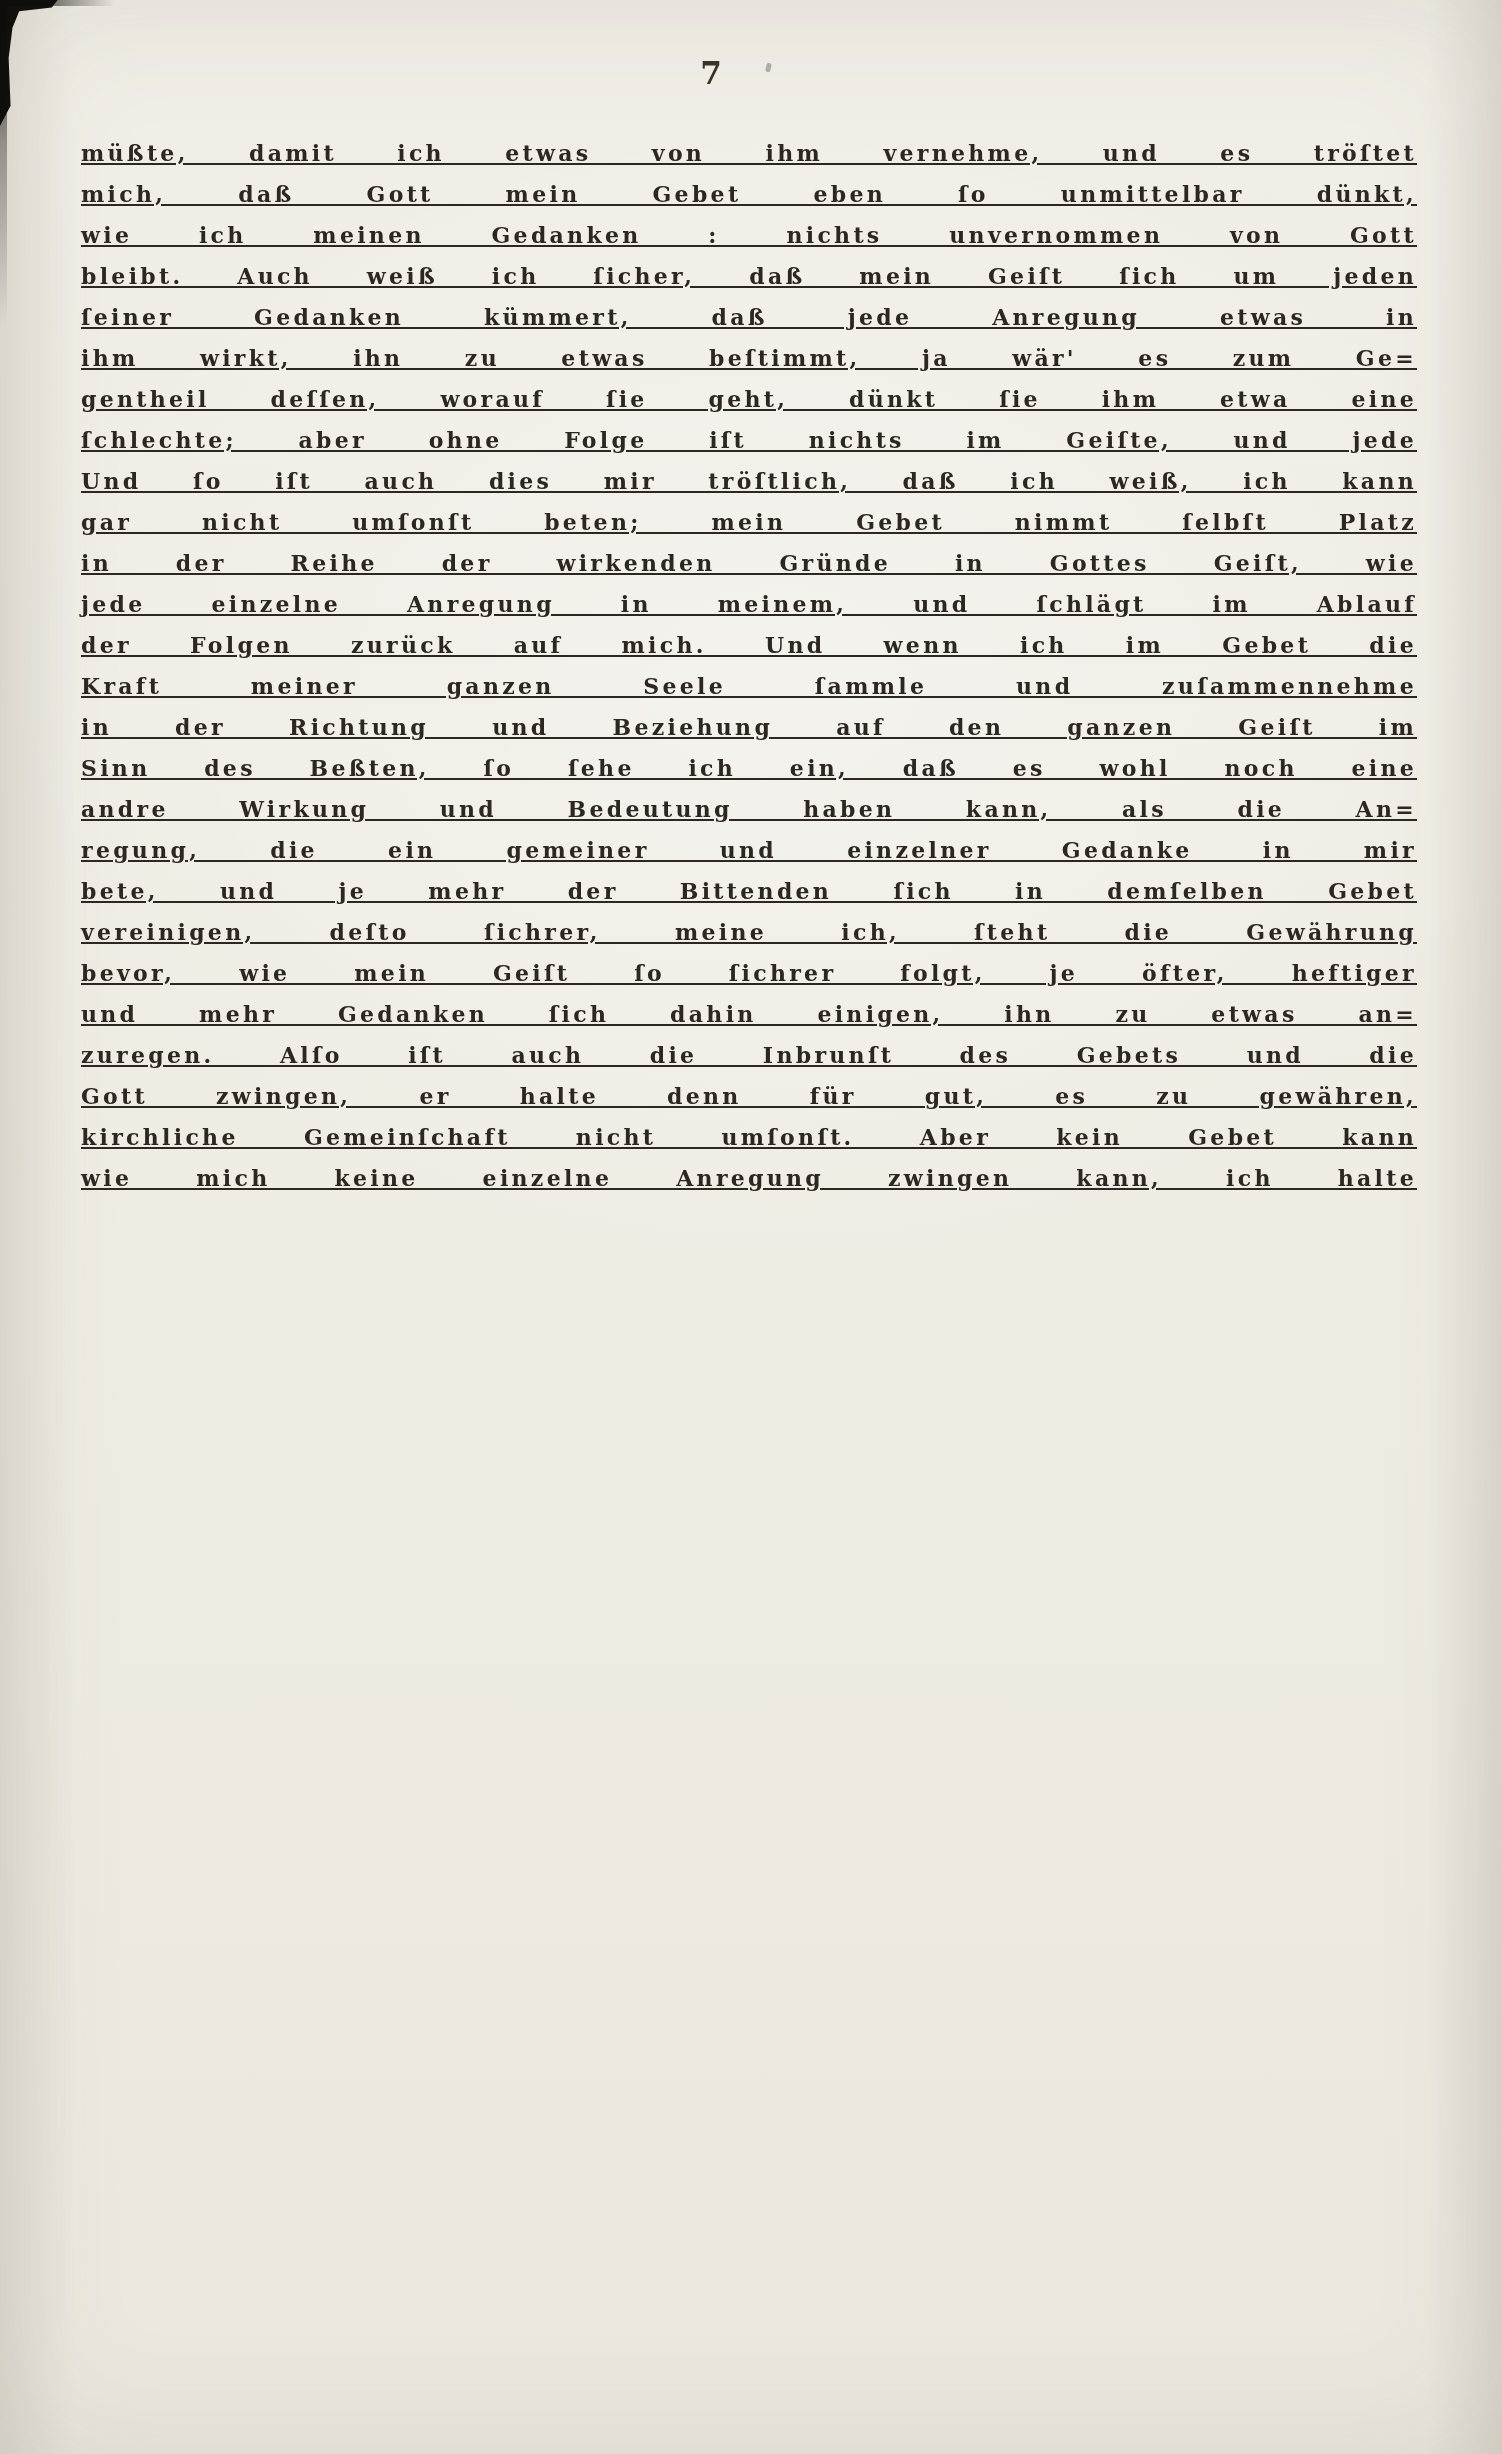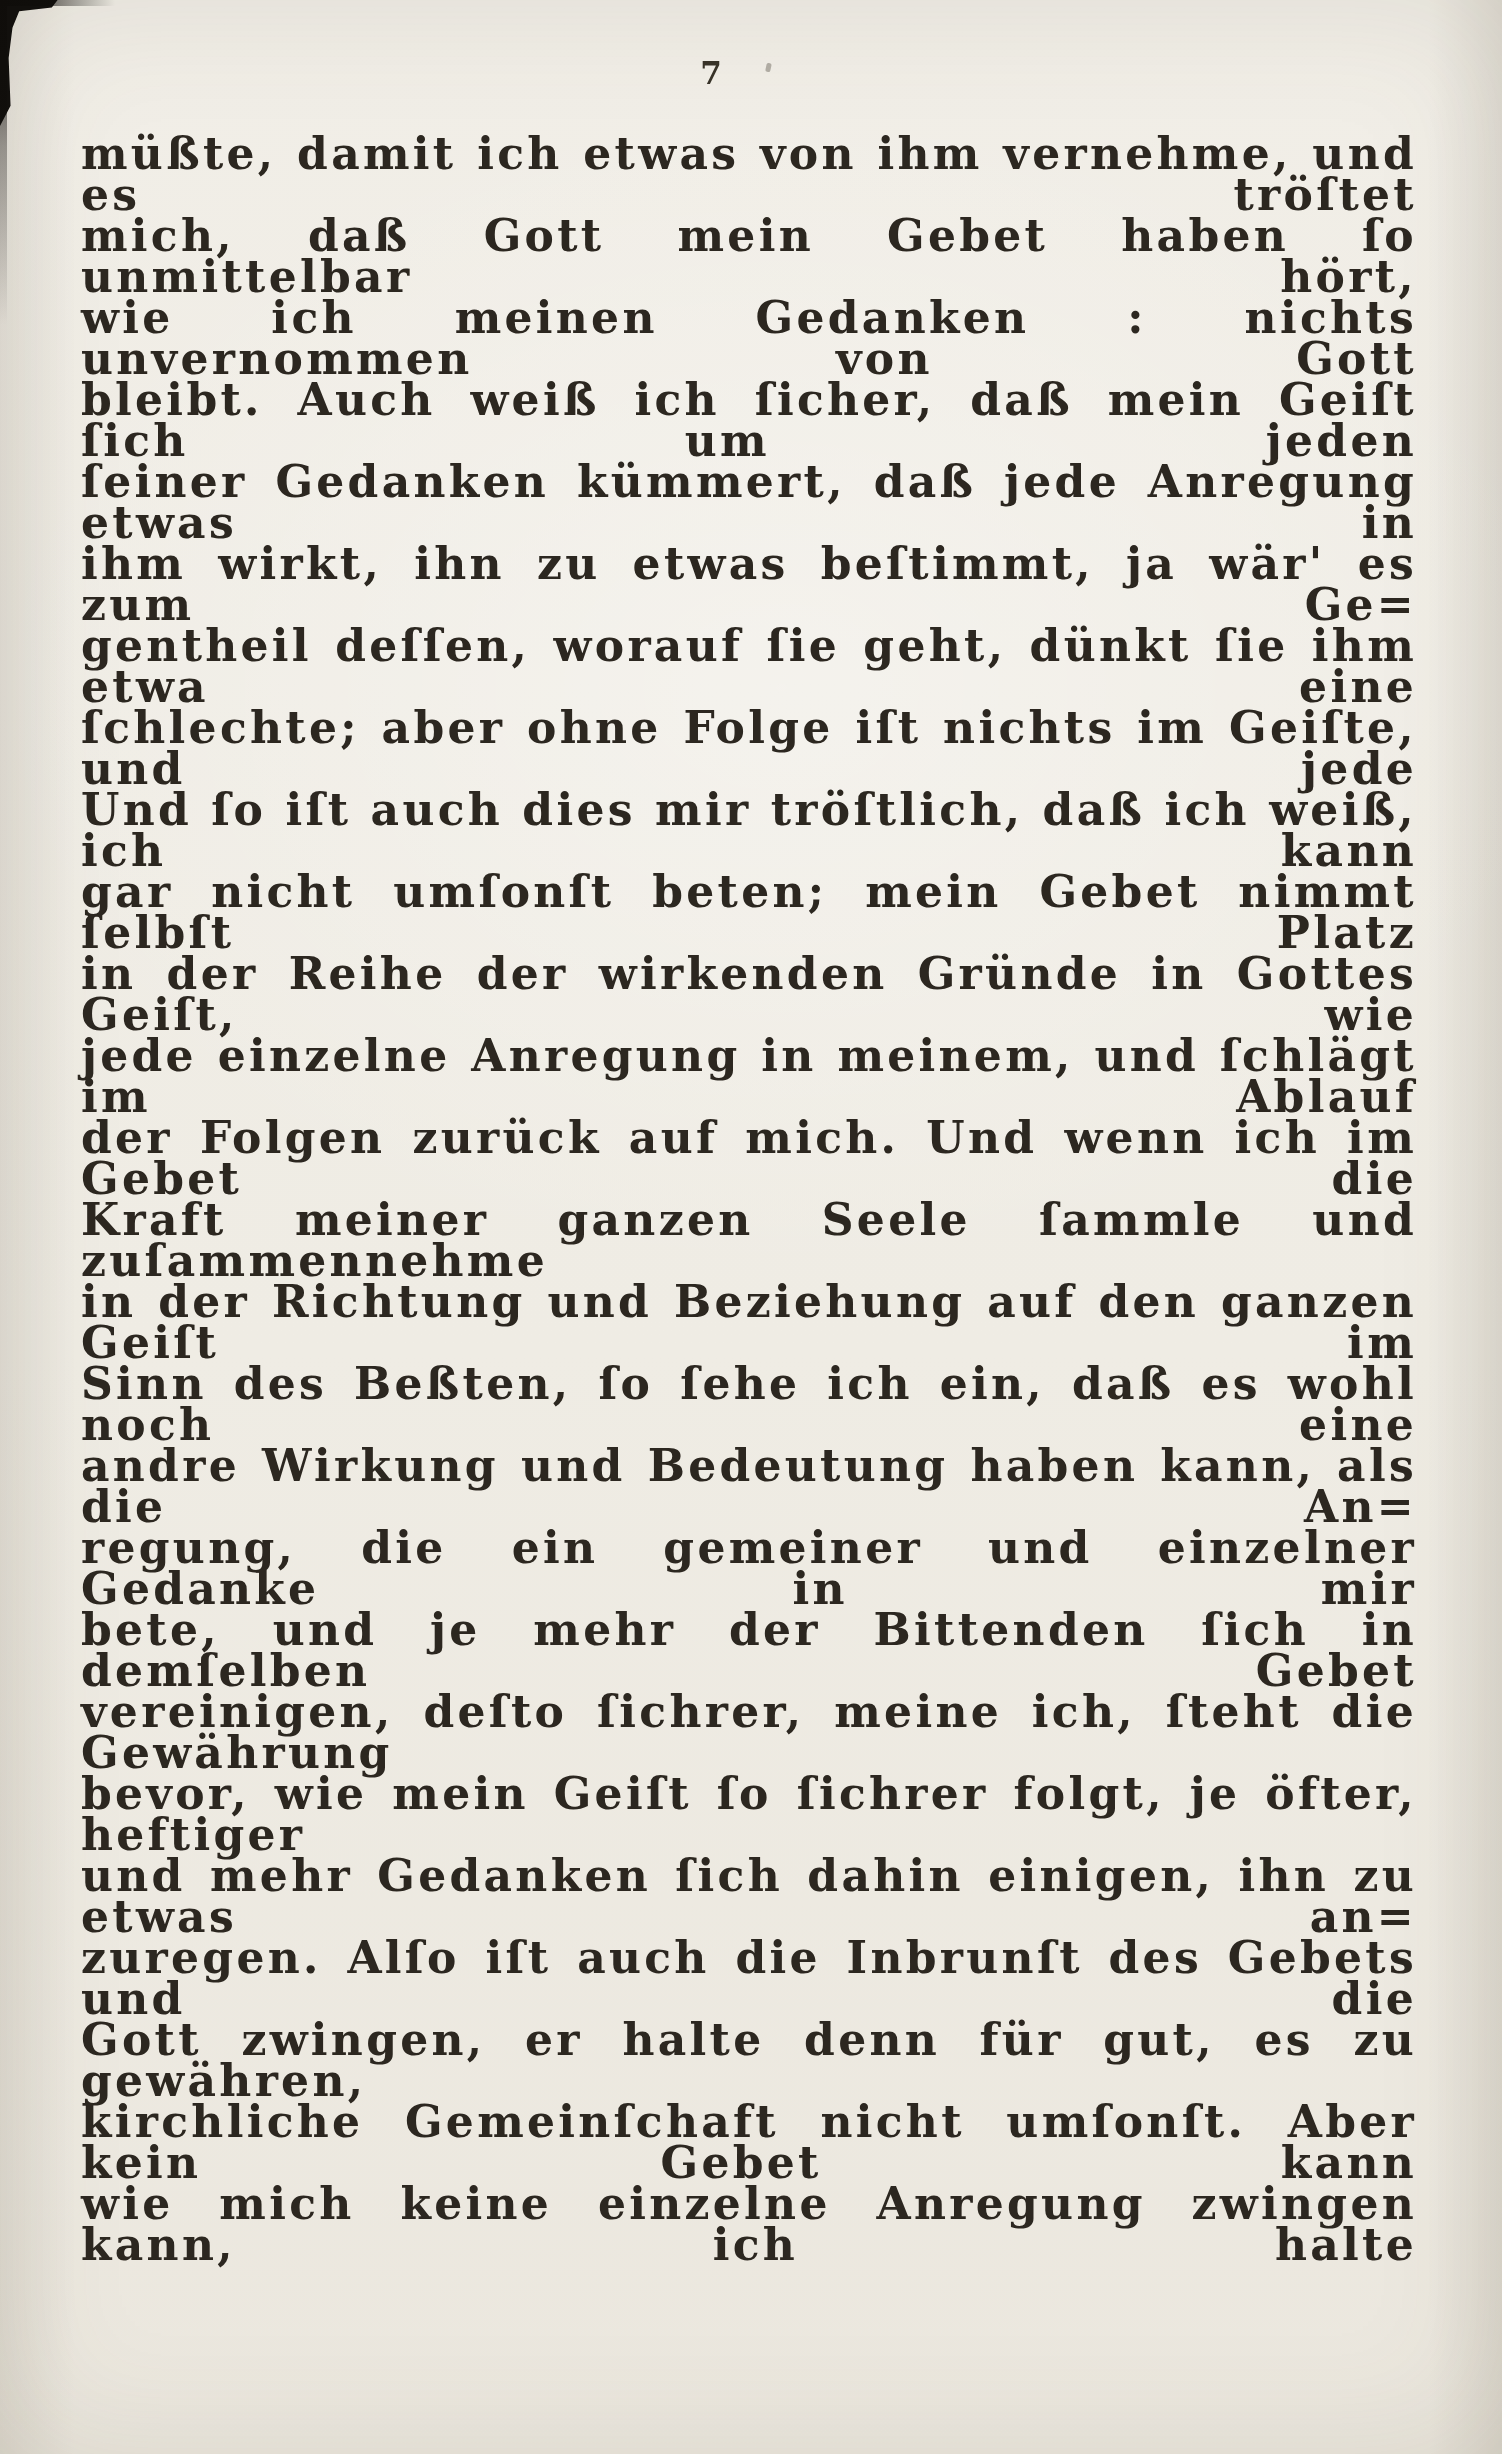--- a/index.html
+++ b/index.html
@@ -58,46 +58,47 @@
     letter-spacing: 1.9px;
     color: #383328;
   }
   .text-block {
     position: absolute;
     top: 133px;
     left: 81px;
     width: 1336px;
   }
   .line {
-    font-size: 44px;
+    font-size: 22px;
     line-height: 41px;
     font-weight: bold;
     letter-spacing: 3.3px;
     color: #2c2720;
     text-align: justify;
     text-align-last: justify;
     text-justify: inter-word;
     text-rendering: optimizeLegibility;
+    text-decoration: underline;
   }
 </style>
 </head>
 <body>
 
 <div class="scan">
 
   <div class="artifact-corner"></div>
   <div class="artifact-left-strip"></div>
   <div class="artifact-top-strip"></div>
   <div class="paper-speck"></div>
 
   <div class="page-number">7</div>
 
   <div class="text-block">
     <div class="line">müßte, damit ich etwas von ihm vernehme, und es tröſtet</div>
-    <div class="line">mich, daß Gott mein Gebet haben ſo unmittelbar hört,</div>
+    <div class="line">mich, daß Gott mein Gebet eben ſo unmittelbar dünkt,</div>
     <div class="line">wie ich meinen Gedanken : nichts unvernommen von Gott</div>
     <div class="line">bleibt. Auch weiß ich ſicher, daß mein Geiſt ſich um jeden</div>
     <div class="line">ſeiner Gedanken kümmert, daß jede Anregung etwas in</div>
     <div class="line">ihm wirkt, ihn zu etwas beſtimmt, ja wär' es zum Ge=</div>
     <div class="line">gentheil deſſen, worauf ſie geht, dünkt ſie ihm etwa eine</div>
     <div class="line">ſchlechte; aber ohne Folge iſt nichts im Geiſte, und jede</div>
     <div class="line">Und ſo iſt auch dies mir tröſtlich, daß ich weiß, ich kann</div>
     <div class="line">gar nicht umſonſt beten; mein Gebet nimmt ſelbſt Platz</div>
     <div class="line">in der Reihe der wirkenden Gründe in Gottes Geiſt, wie</div>
     <div class="line">jede einzelne Anregung in meinem, und ſchlägt im Ablauf</div>

